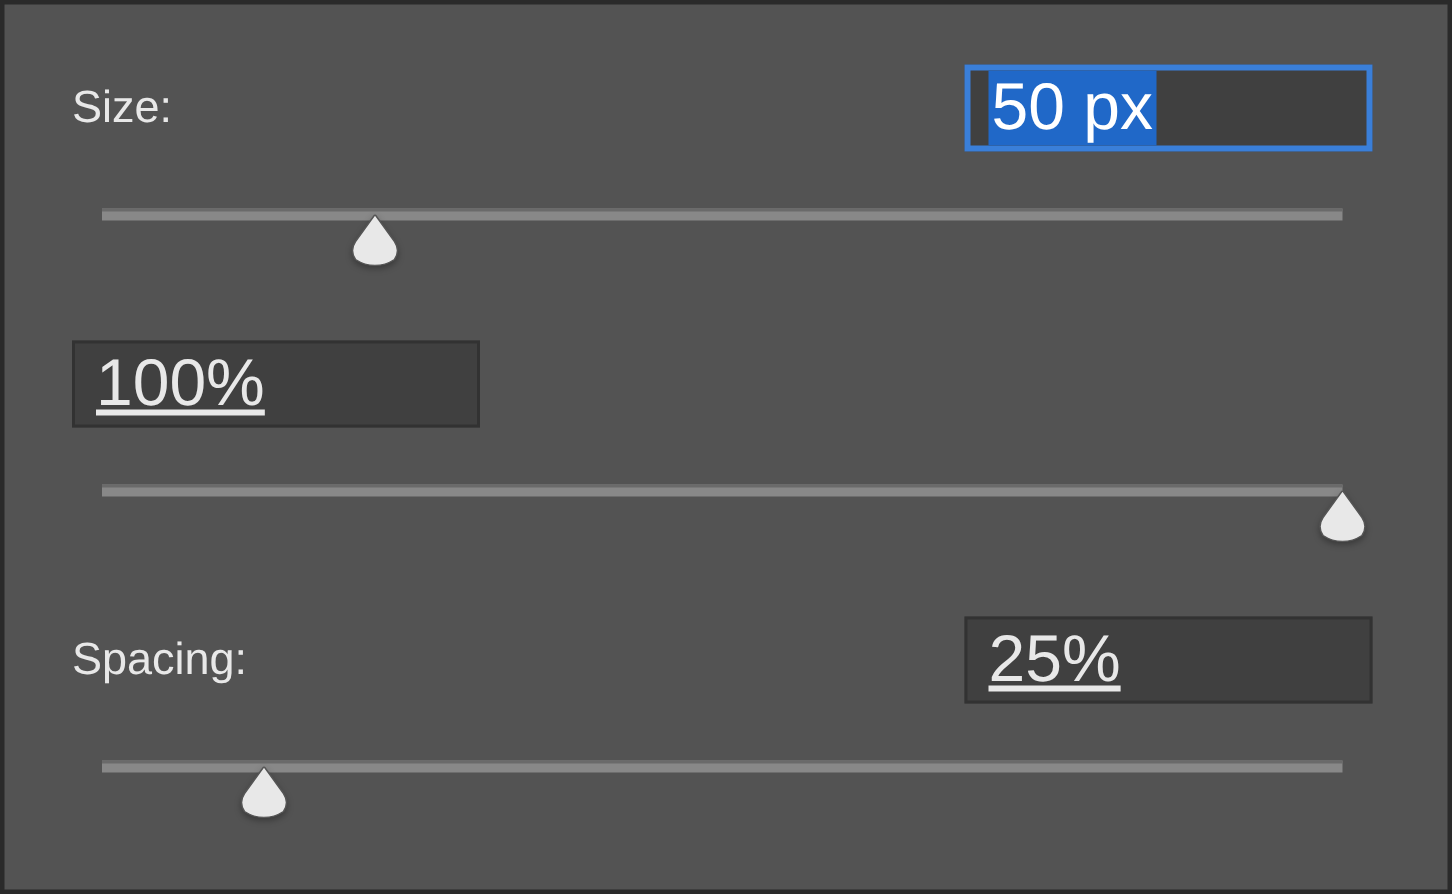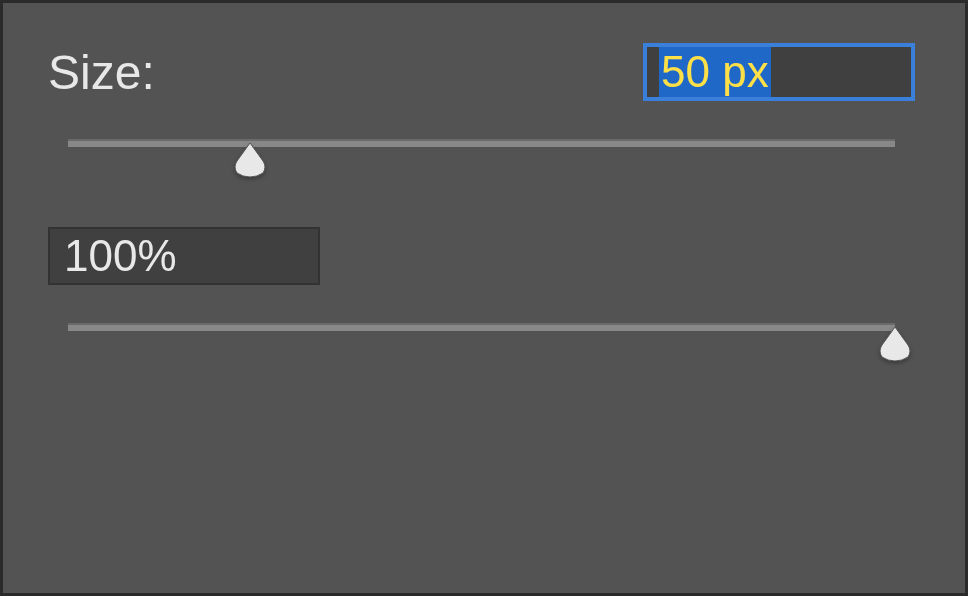--- a/index.html
+++ b/index.html
@@ -22,50 +22,51 @@
       margin-bottom: 48px;
     }
     .control-row {
       display: flex;
       justify-content: space-between;
       align-items: center;
       margin-bottom: 38px;
     }
     .label {
       color: #e8e8e8;
-      font-size: 48px;
+      font-size: 30px;
       font-weight: 400;
     }
     .value-display {
       background: #404040;
       border: 2px solid #323232;
       color: #e8e8e8;
       font-size: 44px;
       font-weight: 400;
       padding: 4px 14px;
       width: 272px;
       height: 58px;
       display: flex;
       align-items: center;
+      text-decoration: underline;
     }
     .value-display-focused {
       background: #404040;
       border: 4px solid #3a7fd9;
       color: #e8e8e8;
       font-size: 44px;
       font-weight: 400;
       padding: 2px 12px;
       width: 272px;
       height: 58px;
       display: flex;
       align-items: center;
     }
     .selected {
       background: #2068c8;
-      color: #fde047;
+      color: #ffffff;
       padding: 0 2px;
     }
     .slider-track-wrapper {
       position: relative;
       width: 100%;
       height: 40px;
       padding: 0 20px;
     }
     .slider-track {
       position: absolute;
@@ -120,14 +121,30 @@
     <div class="slider-track-wrapper">
       <div class="slider-track"></div>
       <div class="slider-thumb" id="hardness-thumb" style="left: 847px;">
         <svg viewBox="0 0 38 34">
             <path d="M19 0 L32 18 Q36 24 32 30 Q26 34 19 34 Q12 34 6 30 Q2 24 6 18 Z" fill="#e8e8e8" stroke="#555" stroke-width="1"></path>
           </svg>
       </div>
     </div>
   </div>
 
+  <div class="control-group">
+    <div class="control-row">
+      <span class="label">Spacing:</span>
+      <div class="value-display">
+        <span>25%</span>
+      </div>
+    </div>
+    <div class="slider-track-wrapper">
+      <div class="slider-track"></div>
+      <div class="slider-thumb" id="spacing-thumb" style="left: 127.51px;">
+        <svg viewBox="0 0 38 34">
+            <path d="M19 0 L32 18 Q36 24 32 30 Q26 34 19 34 Q12 34 6 30 Q2 24 6 18 Z" fill="#e8e8e8" stroke="#555" stroke-width="1"></path>
+          </svg>
+      </div>
+    </div>
+  </div>
 
 </div>
 
 </body></html>

